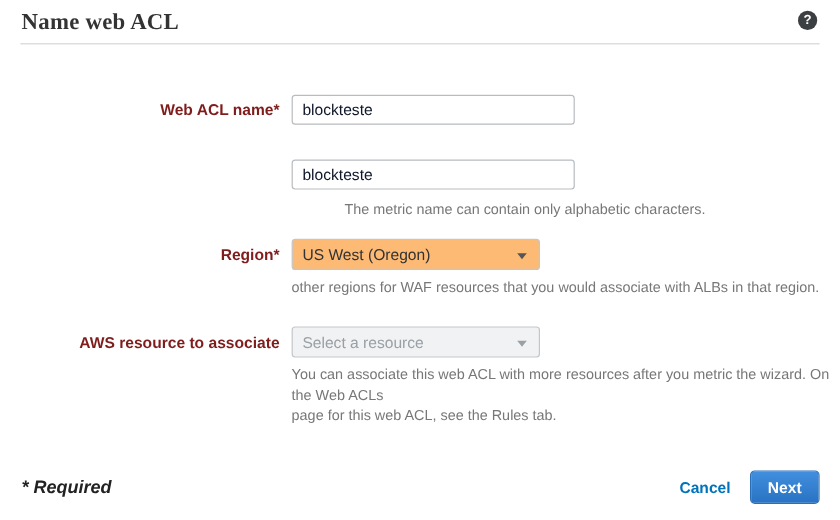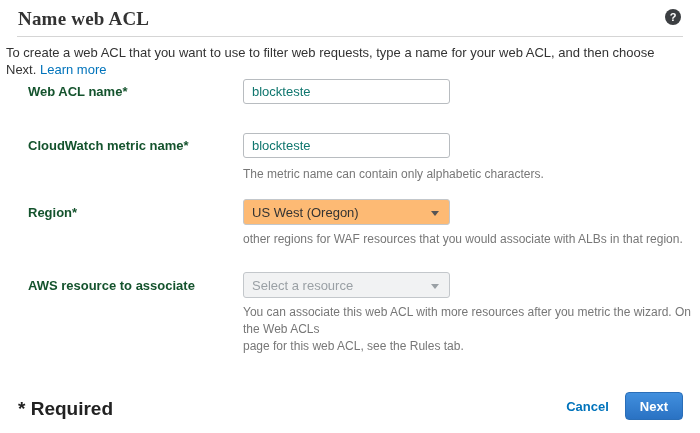--- a/index.html
+++ b/index.html
@@ -35,26 +35,26 @@
   
   .intro {
     position: absolute; top: 44px; left: 6px; width: 680px;
     font-size: 13px; color: #333; line-height: 17px;
   }
   .link { color: #0073bb; text-decoration: none; cursor: pointer; }
 
   
   .form-label {
     position: absolute; left: 0; width: 233px;
-    font-size: 13px; font-weight: 700; color: #14532d; padding-left: 28px;
+    text-align: right; font-size: 13px; font-weight: 700; color: #7f1d1d; padding-left: 28px;
   }
   .text-input {
-    position: absolute; left: 243px; width: 207px; height: 25px;
+    position: absolute; left: 243px; width: 236px; height: 25px;
     border: 1px solid #b8bcc0; border-radius: 3px;
-    padding: 0 8px; font-size: 13px; color: #0f766e;
+    padding: 0 8px; font-size: 13px; color: #0f172a;
     font-family: "Liberation Sans", sans-serif;
     background: #fff; outline: none;
   }
   .dropdown {
     position: absolute; left: 243px; width: 207px; height: 26px;
     border: 1px solid #c3c7cb; border-radius: 3px;
     background: #fdba74;
     display: flex; align-items: center;
     padding: 0 8px; font-size: 13px; color: #333;
     cursor: pointer;
@@ -72,21 +72,21 @@
   .dropdown.disabled .caret { border-top-color: #9aa0a5; }
 
   .helper {
     position: absolute; left: 243px;
     font-size: 12px; color: #777; line-height: 17px;
   }
 
   
   .required-note {
     position: absolute; top: 398px; left: 18px;
-    font-size: 19px; font-weight: 700; color: #222;
+    font-size: 15px; font-weight: 700; color: #222; font-style: italic;
   }
   .footer-actions {
     position: absolute; top: 392px; right: 17px;
     display: flex; align-items: center; gap: 12px;
   }
   .cancel-link {
     font-size: 13px; font-weight: 700; color: #0073bb;
     cursor: pointer; margin-right: 4px;
   }
   .btn {
@@ -108,28 +108,26 @@
 <body>
 
 <div class="page">
 
   <h1 class="page-title">Name web ACL</h1>
   <div class="help-icon">
     <span>?</span>
   </div>
   <div class="divider"></div>
 
-  <p class="intro"><span>To create a web ACL that you want to use to filter web requests, type a name for your web ACL, and then choose Next. </span><a class="link">Learn more</a></p>
 
   <label class="form-label" style="top:84px;">Web ACL name*</label>
   <input class="text-input" style="top: 79px;" type="text" value="blockteste">
 
-  <label class="form-label" style="top:138px;">CloudWatch metric name*</label>
   <input class="text-input" style="top: 133px;" type="text" value="blockteste">
-  <div class="helper" style="top:166px;">The metric name can contain only alphabetic characters.</div>
+  <div class="helper" style="top:166px;margin-left:44px;">The metric name can contain only alphabetic characters.</div>
 
   <label class="form-label" style="top:205px;">Region*</label>
   <div class="dropdown" style="top:199px;">
     <span>US West (Oregon)</span>
     <span class="caret"></span>
   </div>
   <div class="helper" style="top:231px;">
     <div>other regions for WAF resources that you would associate with ALBs in that region.</div>
   </div>
 

